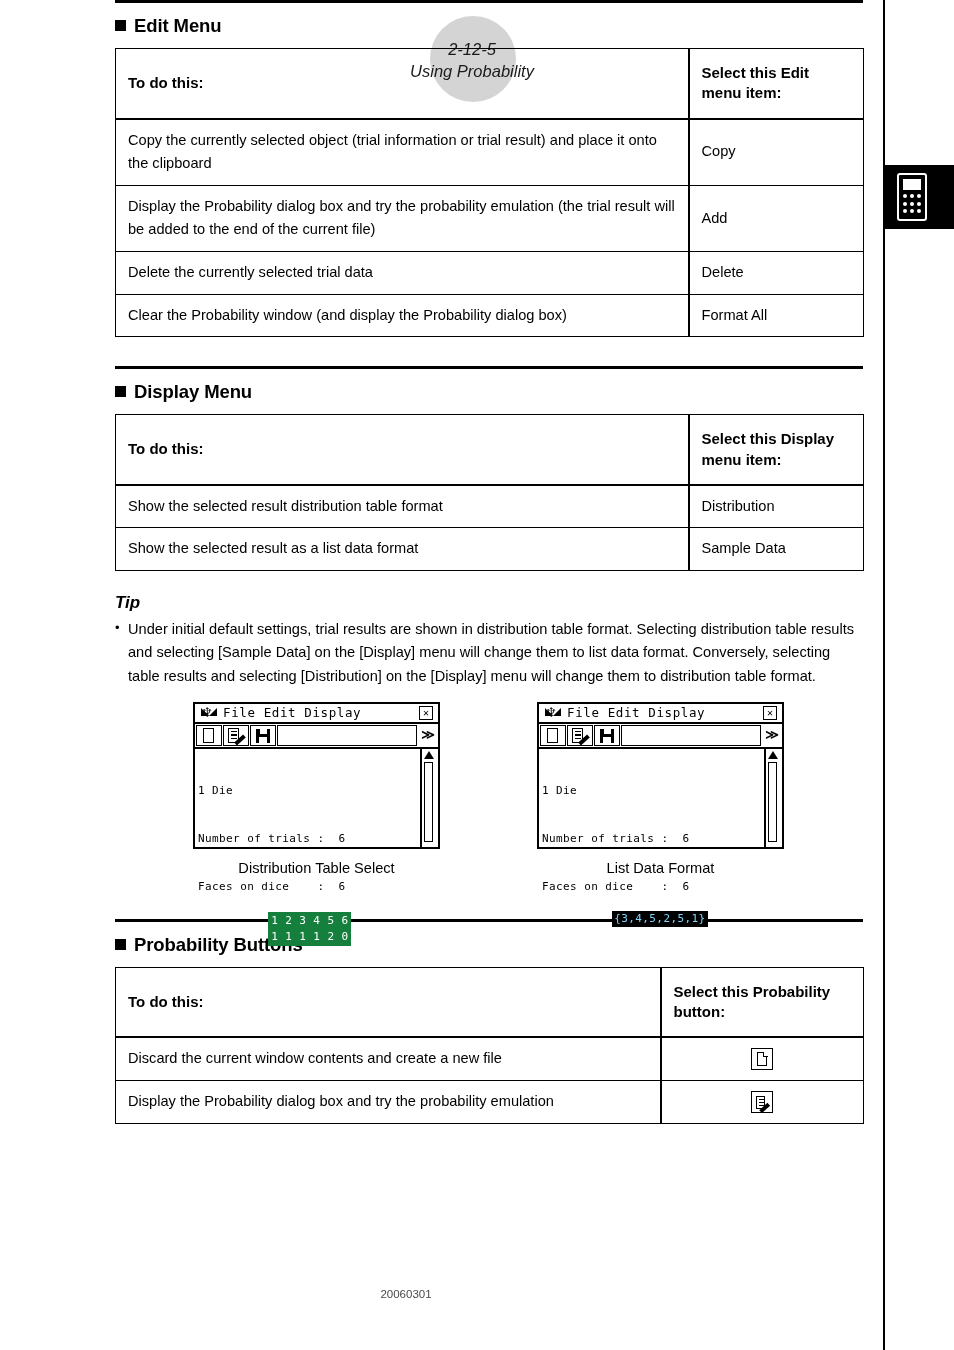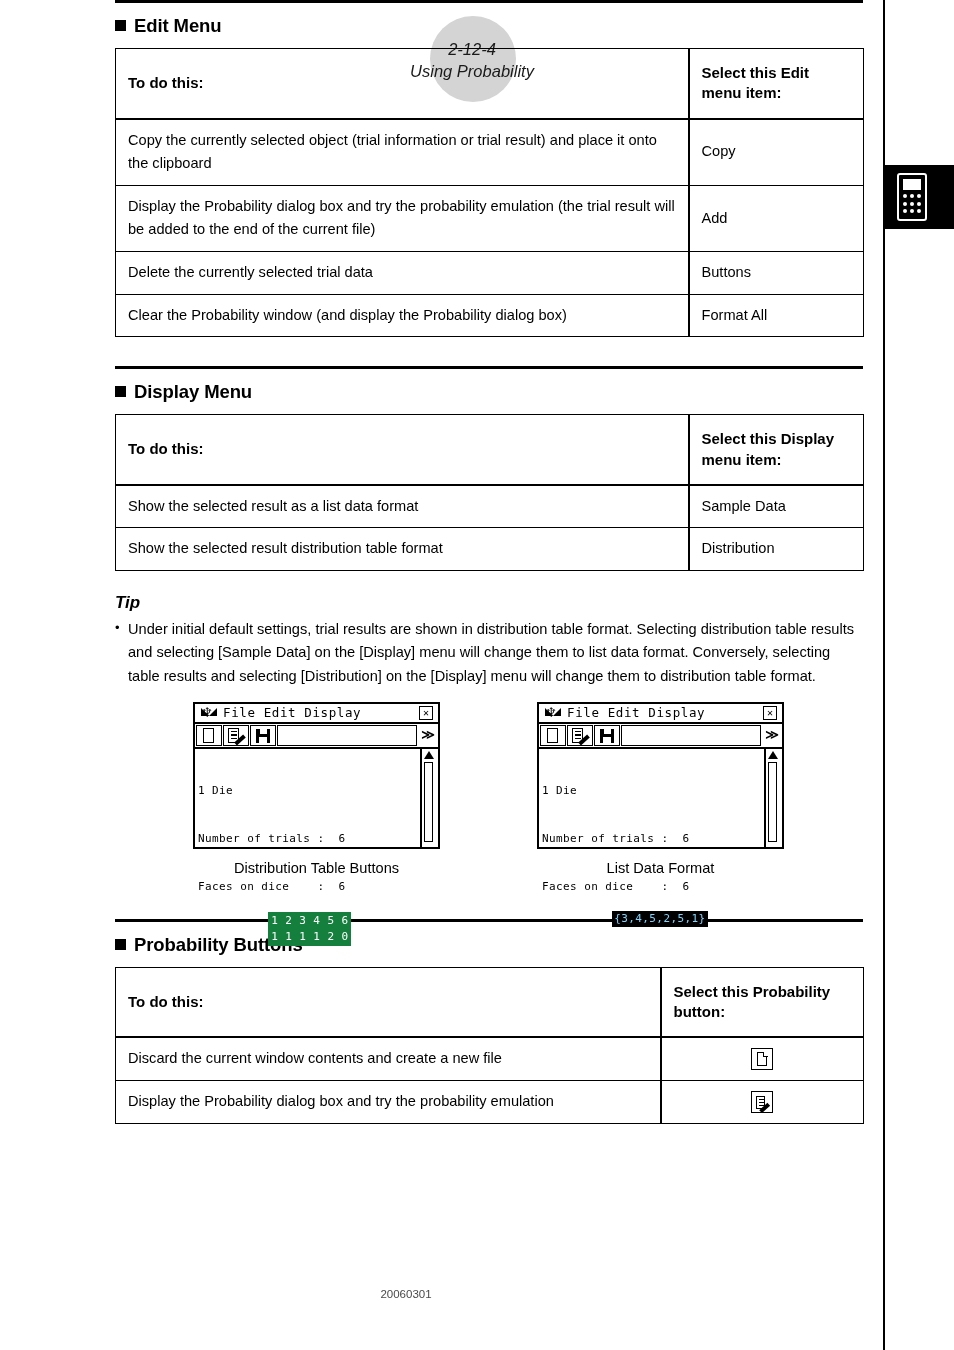--- a/index.html
+++ b/index.html
@@ -479,21 +479,21 @@
         <i></i>
         <i></i>
         <i></i>
     </div>
   </div>
 </div>
 
 <div class="page-header">
   <div class="header-circle"></div>
   <div class="header-text">
-    <div>2-12-4</div>
+    <div>2-12-5</div>
     <div>Using Probability</div>
   </div>
 </div>
 
 <div class="content">
 
   <div class="hr-rule"></div>
   <div class="section-title">
     <span class="sq"></span><span>Edit Menu</span>
   </div>
@@ -510,21 +510,21 @@
       <tr class="row-tall">
         <td>Copy the currently selected object (trial information or trial result) and place it onto the clipboard</td>
         <td class="c2">Copy</td>
       </tr>
       <tr class="row-tall">
         <td>Display the Probability dialog box and try the probability emulation (the trial result will be added to the end of the current file)</td>
         <td class="c2">Add</td>
       </tr>
       <tr>
         <td>Delete the currently selected trial data</td>
-        <td class="c2">Buttons</td>
+        <td class="c2">Delete</td>
       </tr>
       <tr>
         <td>Clear the Probability window (and display the Probability dialog box)</td>
         <td class="c2">Format All</td>
       </tr>
     </tbody>
   </table>
 
   <div style="height:29px"></div>
   <div class="hr-rule"></div>
@@ -535,26 +535,26 @@
     <colgroup>
         <col style="width:573px">
         <col style="width:175px">
       </colgroup>
     <tbody>
       <tr class="head-row">
         <th>To do this:</th>
         <th class="c2">Select this Display menu item:</th>
       </tr>
       <tr>
+        <td>Show the selected result distribution table format</td>
+        <td class="c2">Distribution</td>
+      </tr>
+      <tr>
         <td>Show the selected result as a list data format</td>
         <td class="c2">Sample Data</td>
-      </tr>
-      <tr>
-        <td>Show the selected result distribution table format</td>
-        <td class="c2">Distribution</td>
       </tr>
     </tbody>
   </table>
 
   <div class="tip-heading">Tip</div>
   <div class="tip-body">
     <div class="tip-bullet">•</div>
     <div class="tip-text">Under initial default settings, trial results are shown in distribution table format. Selecting distribution table results and selecting [Sample Data] on the [Display] menu will change them to list data format. Conversely, selecting table results and selecting [Distribution] on the [Display] menu will change them to distribution table format.</div>
   </div>
 
@@ -591,21 +591,21 @@
           <div>1 Die</div>
           <div>Number of trials :  6</div>
           <div>Faces on dice    :  6</div>
           <div class="dist-table"><div>1 2 3 4 5 6</div><div>1 1 1 1 2 0</div></div>
         </div>
         <div class="lcd-scroll">
           <div class="arrow"></div>
           <div class="thumb"></div>
         </div>
       </div>
-      <div class="shot-caption">Distribution Table Buttons</div>
+      <div class="shot-caption">Distribution Table Select</div>
     </div>
 
     <div class="calc-shot right">
       <div class="lcd-titlebar">
         <div class="lcd-apple">
             <span class="w">♆</span>
           </div>
         <div class="lcd-menus">File Edit Display</div>
         <div class="lcd-close">✕</div>
       </div>

